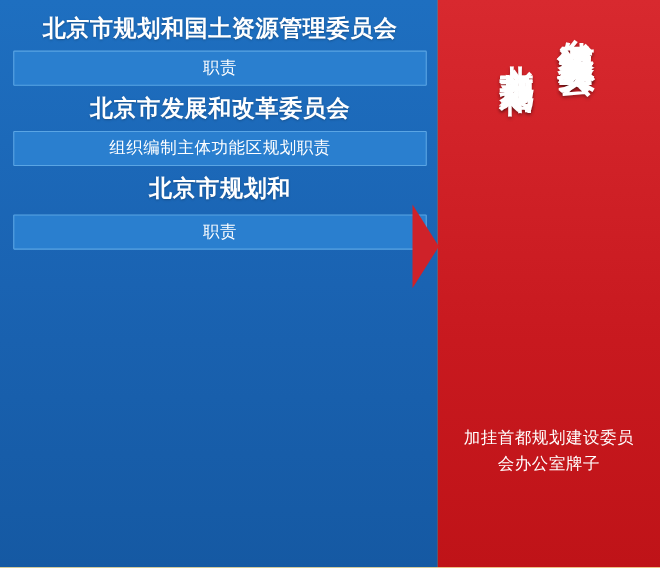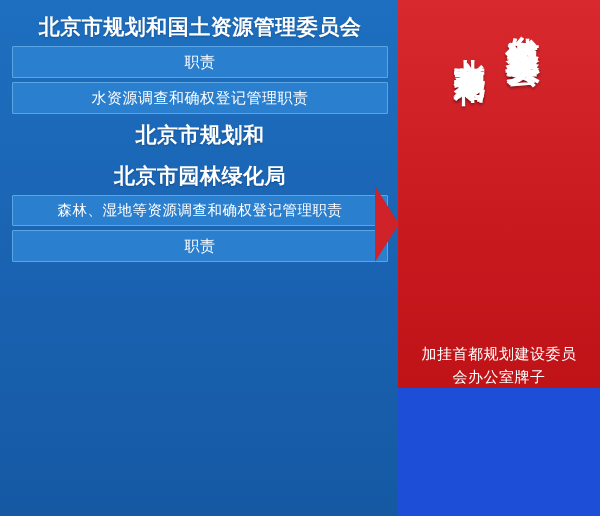--- a/index.html
+++ b/index.html
@@ -8,21 +8,21 @@
     background: #ffffff;
   }
   body {
     font-family: "Liberation Sans", "DejaVu Sans", sans-serif;
   }
   .infographic {
     position: relative;
     width: 600px;
     height: 516px;
     overflow: hidden;
-    background: #1d4ed8;
+    background: #eab308;
     display: flex;
   }
   
   .left-panel {
     position: relative;
     width: 398px;
     height: 516px;
     background: linear-gradient(180deg, #1e6fc0 0%, #1a63b2 50%, #1559a3 100%);
     box-sizing: border-box;
     padding: 10px 10px 10px 12px;
@@ -66,21 +66,21 @@
     height: 0;
     border-top: 38px solid transparent;
     border-bottom: 38px solid transparent;
     border-left: 24px solid #cf2229;
     z-index: 5;
   }
   
   .right-panel {
     position: relative;
     width: 202px;
-    height: 388px;
+    height: 516px;
     background: linear-gradient(180deg, #d8292f 0%, #c8191f 60%, #bf1318 100%);
     box-sizing: border-box;
     display: flex;
     flex-direction: column;
     align-items: center;
   }
   .vertical-title-wrap {
     display: flex;
     flex-direction: row-reverse;
     justify-content: center;
@@ -122,31 +122,28 @@
 <div class="infographic">
 
   <div class="left-panel">
 
     <div class="dept-group">
       <div class="dept-name">北京市规划和国土资源管理委员会</div>
       <div class="dept-duty">职责</div>
     </div>
 
     <div class="dept-group">
-      <div class="dept-duty">水资源调查和确权登记管理职责</div>
+      <div class="dept-name">北京市发展和改革委员会</div>
+      <div class="dept-duty">组织编制主体功能区规划职责</div>
     </div>
 
     <div class="dept-group">
       <div class="dept-name">北京市规划和</div>
     </div>
 
-    <div class="dept-group">
-      <div class="dept-name">北京市园林绿化局</div>
-      <div class="dept-duty small">森林、湿地等资源调查和确权登记管理职责</div>
-    </div>
 
     <div class="dept-group">
       <div class="dept-duty">职责</div>
     </div>
 
     <div class="arrow-notch"></div>
   </div>
 
   <div class="right-panel">
     <div class="vertical-title-wrap">

